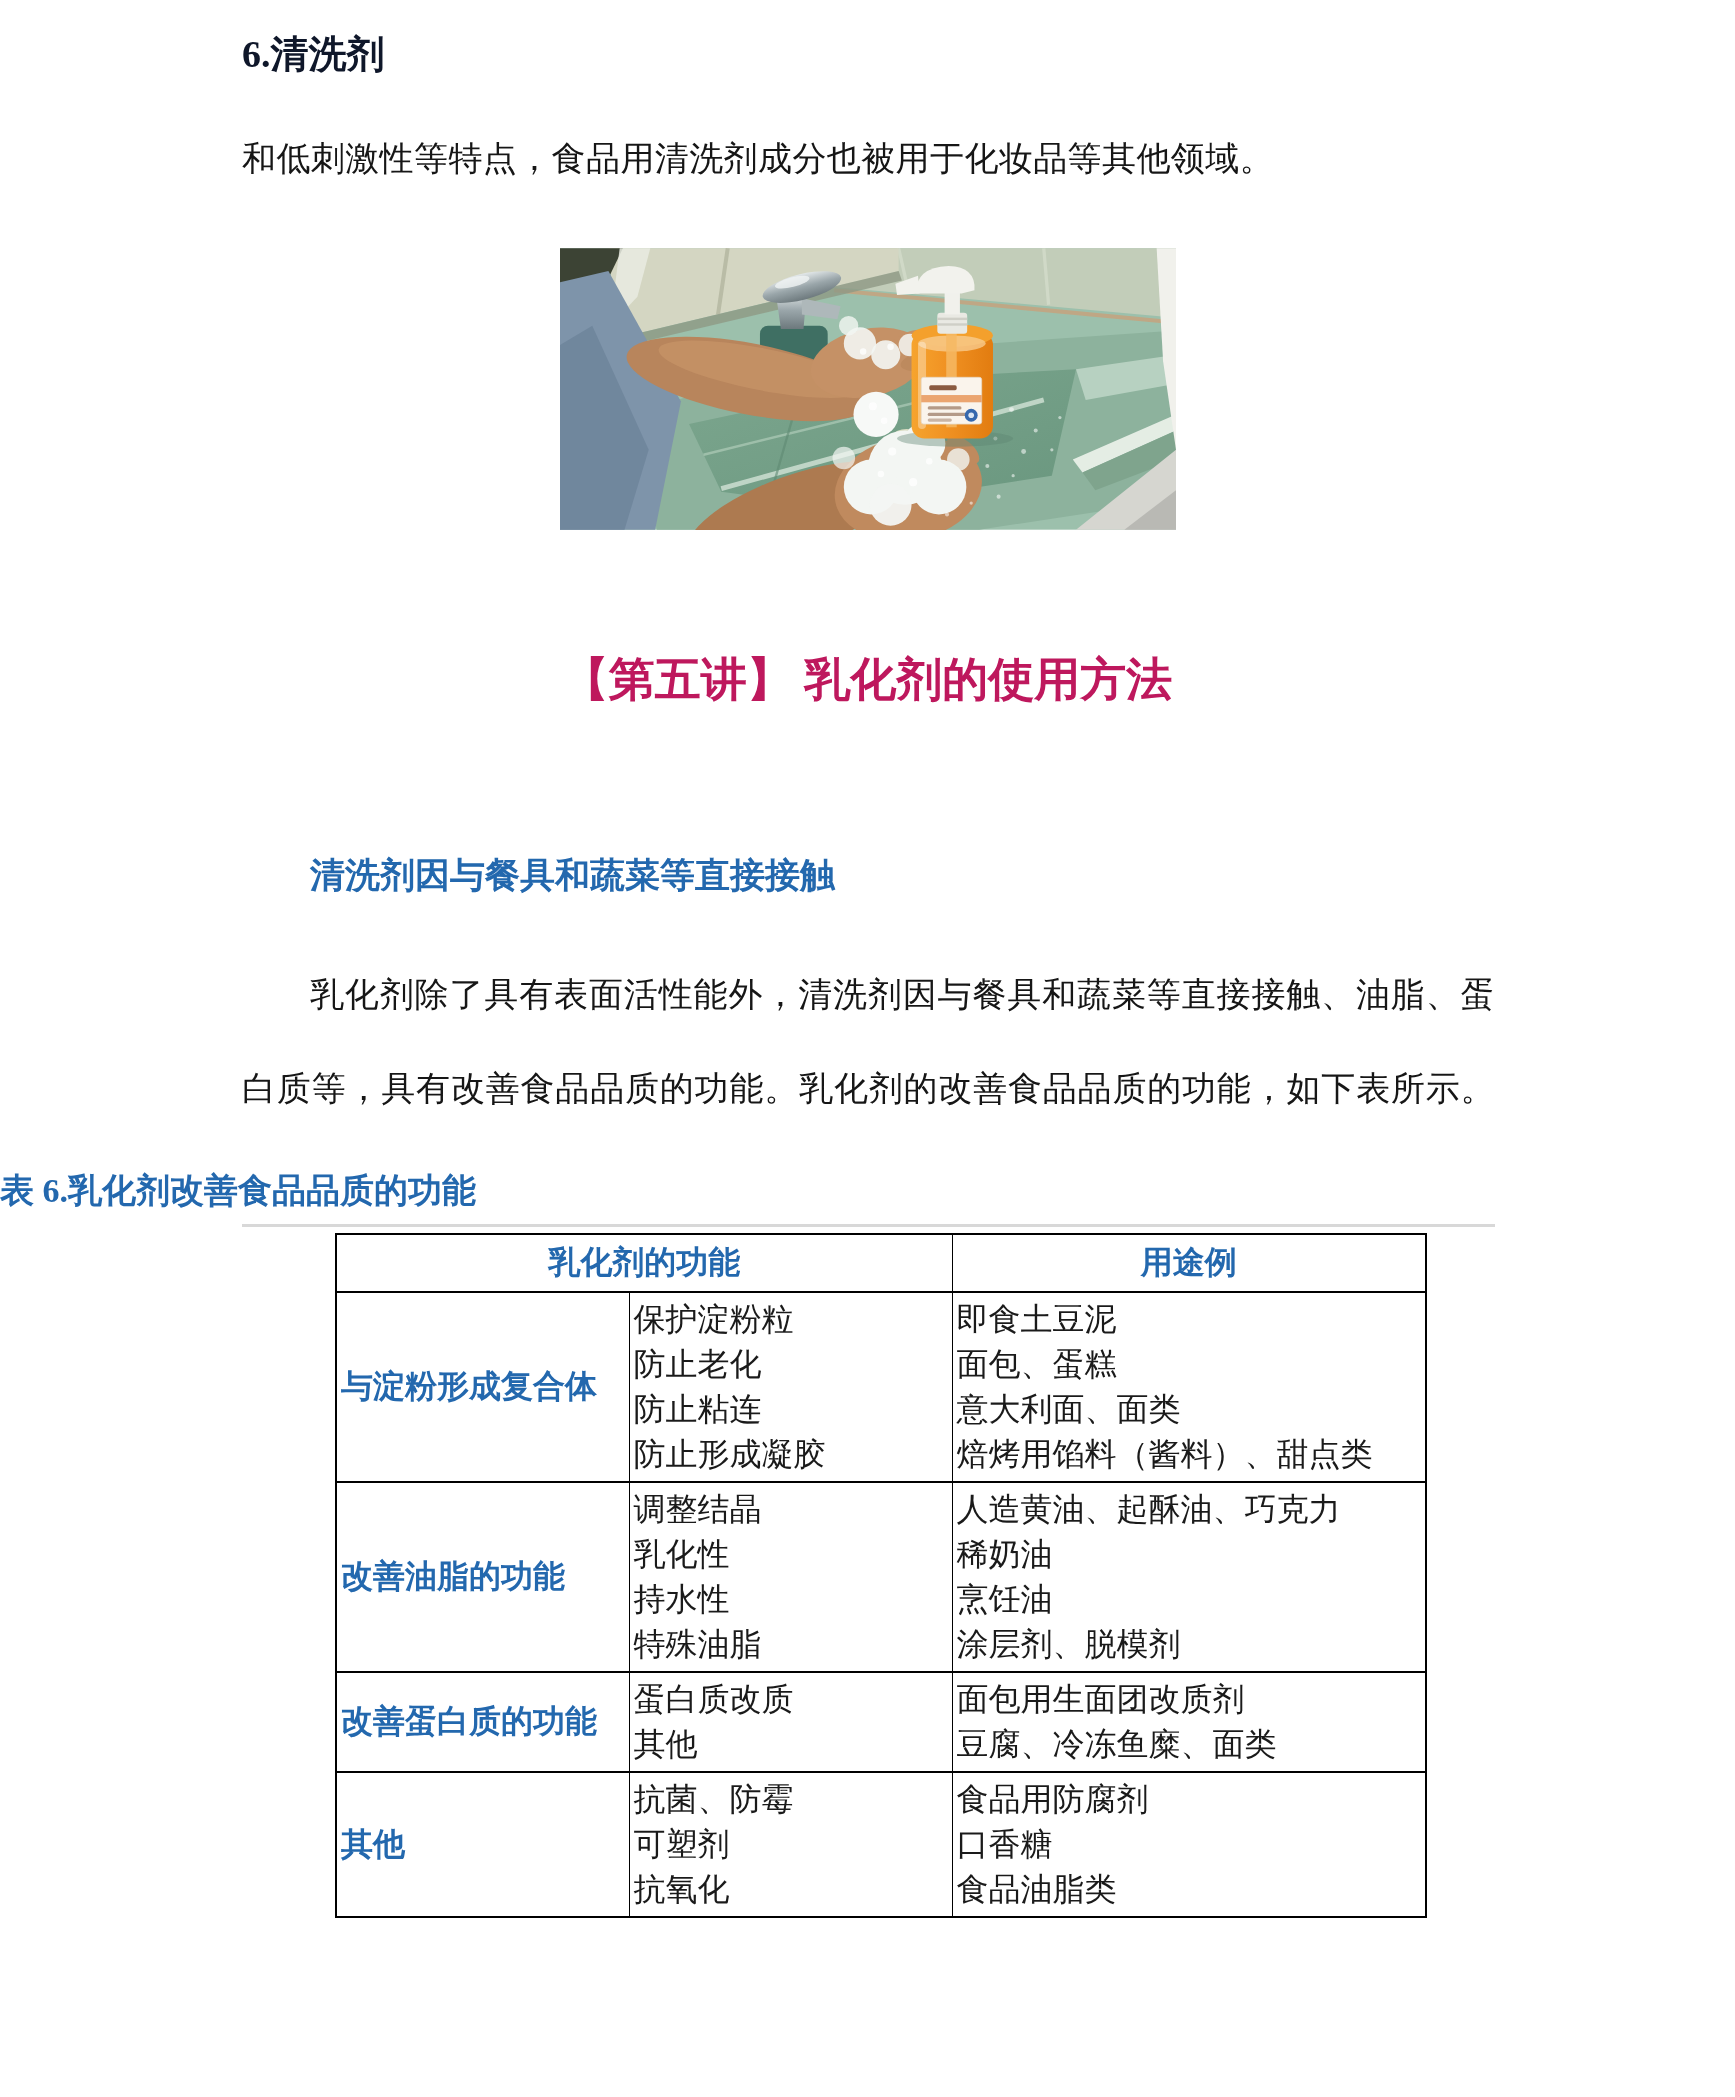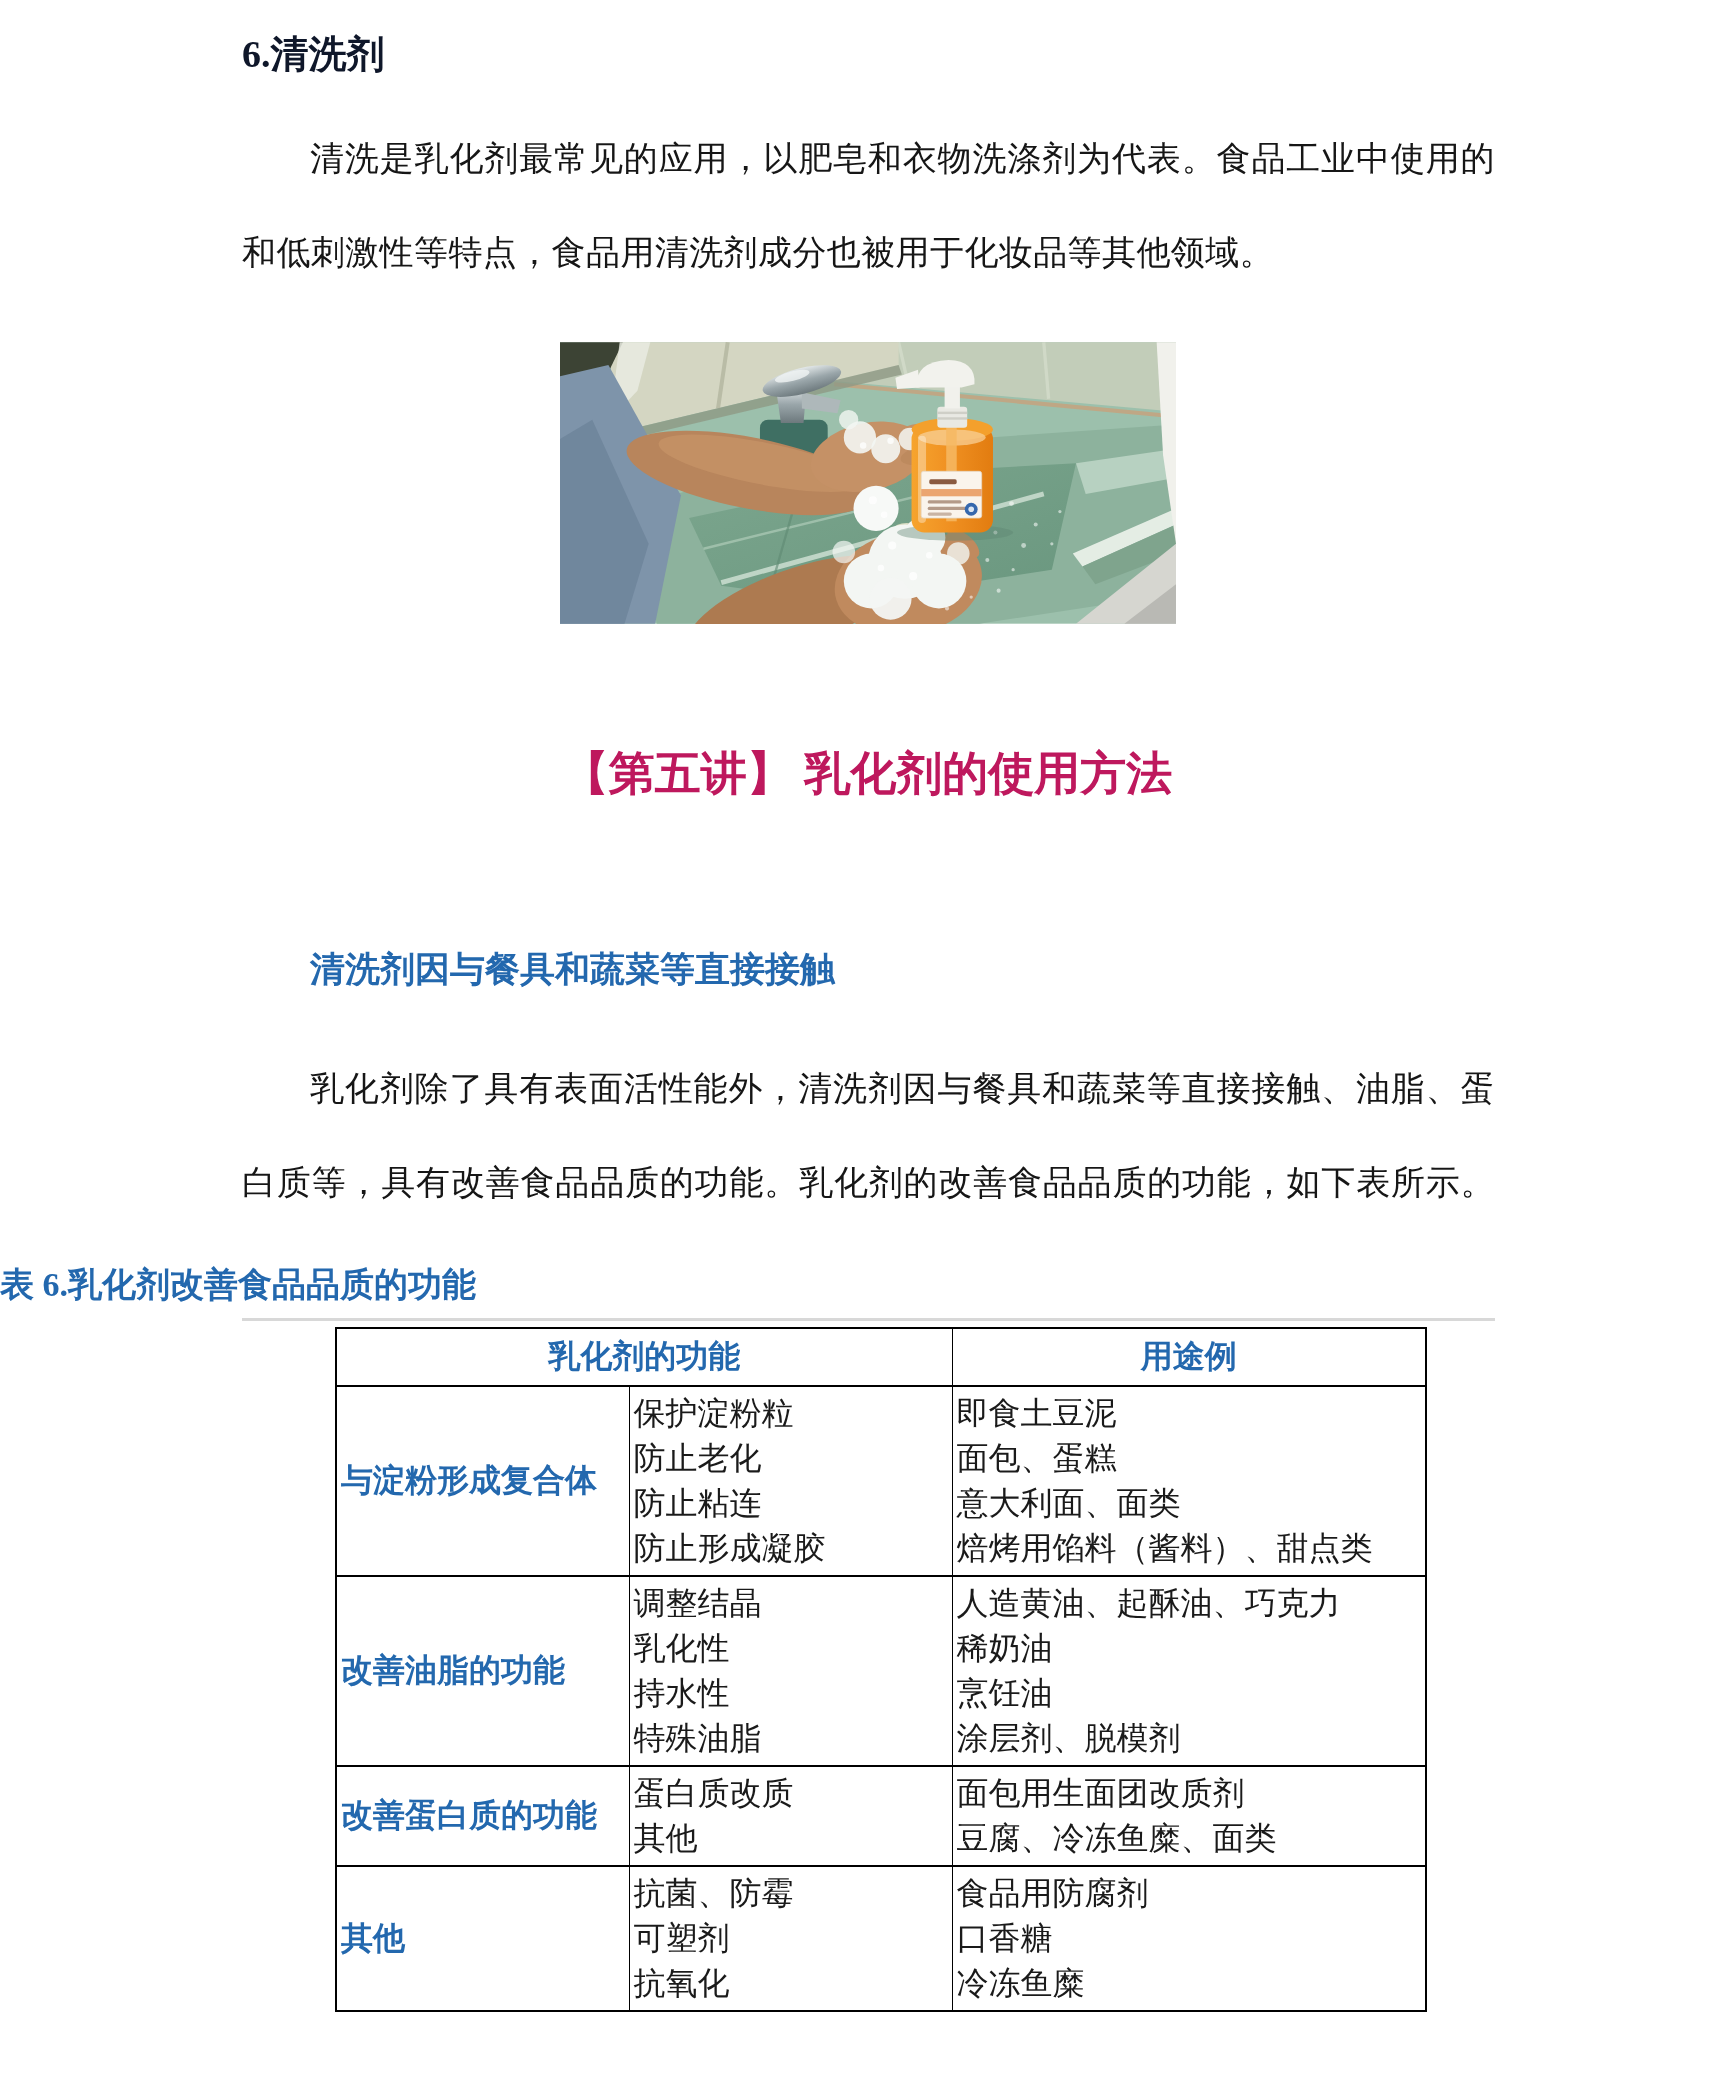--- a/index.html
+++ b/index.html
@@ -90,21 +90,20 @@
   }
   td.fn, td.use { padding-left: 44px; color: #1a1a1a; }
   .cell-line { line-height: 45px; height: 45px; white-space: nowrap; }
 </style>
 </head>
 <body>
 
 <div class="h1">6.清洗剂</div>
 
 <div class="para">
-  <div class="pline just indent">清洗是乳化剂最常见的应用，以肥皂和衣物洗涤剂为代表。食品工业中使用的</div>
   <div class="pline">和低刺激性等特点，食品用清洗剂成分也被用于化妆品等其他领域。</div>
 </div>
 
 <figure class="photo">
   <svg width="616" height="282" viewBox="0 0 764 349" xmlns="http://www.w3.org/2000/svg">
     <defs>
       <linearGradient id="gradOrange" x1="0" y1="0" x2="1" y2="0">
         <stop offset="0" stop-color="#f6a42e"></stop>
         <stop offset="0.45" stop-color="#f09122"></stop>
         <stop offset="1" stop-color="#e27c10"></stop>
@@ -303,18 +302,18 @@
       <tr>
         <td class="cat">其他</td>
         <td class="fn">
           <div class="cell-line">抗菌、防霉</div>
           <div class="cell-line">可塑剂</div>
           <div class="cell-line">抗氧化</div>
         </td>
         <td class="use">
           <div class="cell-line">食品用防腐剂</div>
           <div class="cell-line">口香糖</div>
-          <div class="cell-line">冷冻鱼糜</div>
+          <div class="cell-line">食品油脂类</div>
         </td>
       </tr>
     </tbody>
 </table>
 
 
 </body></html>

